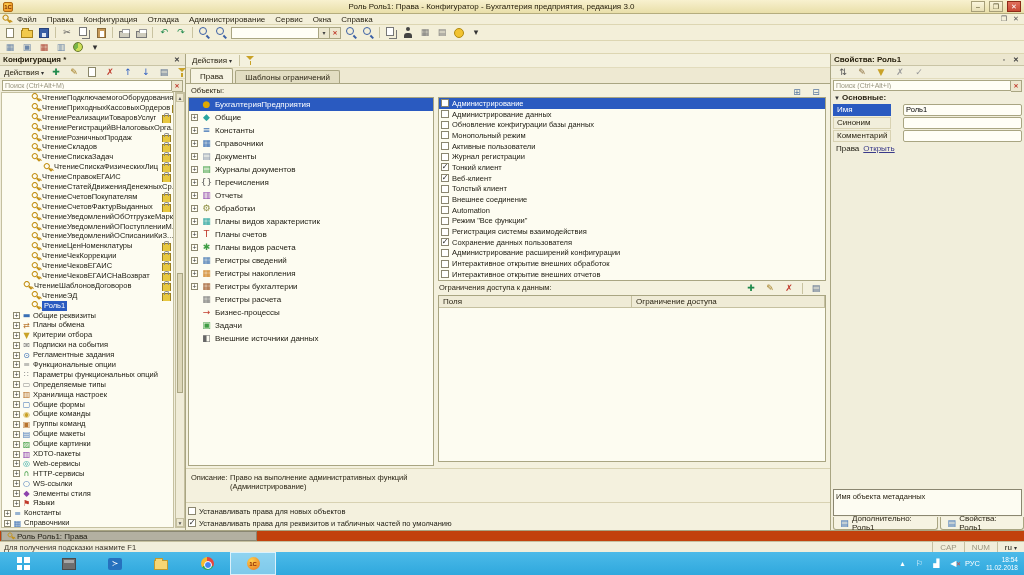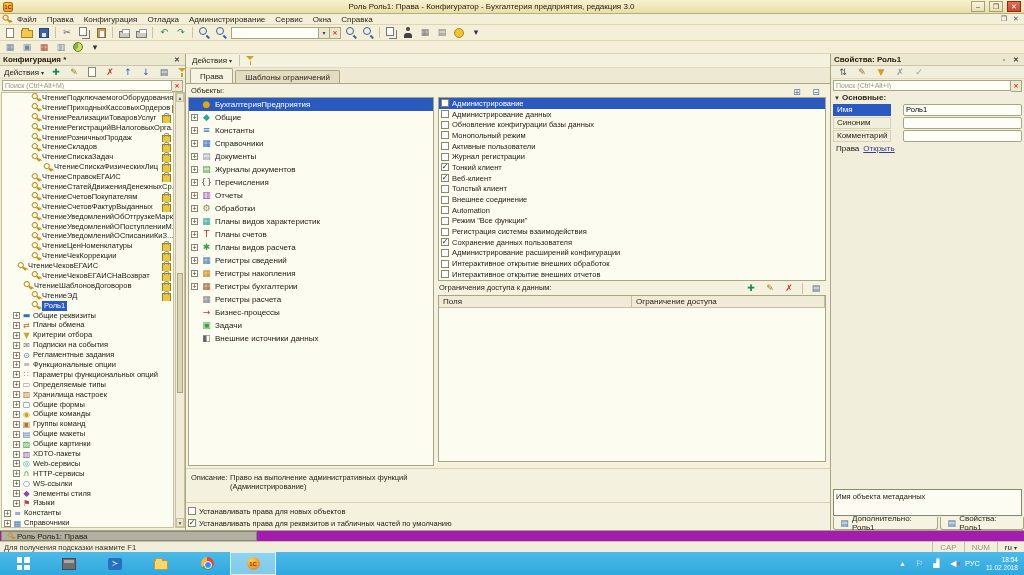--- a/index.html
+++ b/index.html
@@ -113,21 +113,21 @@
   .prow .plabel{width:58px;height:12px;display:flex;align-items:center;padding:0 3px;border:1px solid #d8d2b2;background:#f1eedb;color:#2a2414}
   .prow .plabel.sel{background:#2a5ac0;color:#fff;border-color:#2a5ac0}
   .prow input{flex:1;height:12px;border:1px solid #a9a582;border-radius:2px;background:#fffef6;font-size:7.5px;padding:0 2px;font-family:"Liberation Sans",sans-serif;min-width:0}
   .section-row{height:11px;display:flex;align-items:center;gap:2px;padding:0 3px;font-weight:bold;color:#2a2414}
   .link-row{height:12px;display:flex;align-items:center;gap:4px;padding:0 5px}
   .plink{color:#3a3a8a;text-decoration:underline}
   .hintbox{position:absolute;left:2px;right:2px;bottom:14px;height:27px;border:1px solid #8a8670;background:#fdfcf2;padding:2px;font-size:7.5px;color:#2a2414}
   .ptabs{position:absolute;left:0;right:0;bottom:0;height:13px;display:flex;gap:2px;padding-left:2px}
   .ptab{height:13px;padding:0 5px;border:1px solid #a9a582;border-top:none;background:#f6f3e2;display:flex;align-items:center;gap:2px;border-radius:0 0 3px 3px;color:#2a2414}
   
-  .wintab-bar{position:absolute;top:530px;left:0;right:0;height:11px;background:#a21caf;border-top:1px solid #a9a582;display:flex;align-items:center}
+  .wintab-bar{position:absolute;top:530px;left:0;right:0;height:11px;background:#c2410c;border-top:1px solid #a9a582;display:flex;align-items:center}
   .wintab{width:256px;height:10px;margin-left:1px;background:#b3b0a1;border:1px solid #8a8772;display:flex;align-items:center;gap:3px;padding:0 4px;color:#1c1a10}
   .wintab .ic{width:8px;height:8px;transform:rotate(-45deg) scale(.8)}
   .statusbar{position:absolute;top:541px;left:0;right:0;height:11px;background:#f1eedb;border-top:1px solid #c5c0a0;display:flex;align-items:center}
   .status-hint{padding:0 4px;color:#3a352a;font-size:7.5px;flex:1}
   .status-cell{border-left:1px solid #c5c0a0;padding:0 7px;height:100%;display:flex;align-items:center;gap:2px}
   .dim{color:#9a9680}
   
   .taskbar{position:absolute;top:552px;left:0;right:0;height:23px;background:linear-gradient(#4cbae9,#2fa8dd);display:flex;align-items:stretch}
   .task-btn{width:46px;display:flex;align-items:center;justify-content:center}
   .task-btn.active{background:rgba(255,255,255,.38);border:1px solid rgba(255,255,255,.7)}
@@ -413,21 +413,21 @@
             <span class="ic ic-key"></span>
             <span>ЧтениеЦенНоменклатуры</span>
             <span class="ic ic-lock"></span>
           </div>
           <div class="trow" style="padding-left: 20px;">
             <span class="tspacer"></span>
             <span class="ic ic-key"></span>
             <span>ЧтениеЧекКоррекции</span>
             <span class="ic ic-lock"></span>
           </div>
-          <div class="trow" style="padding-left: 6px;">
+          <div class="trow" style="padding-left: 20px;">
             <span class="tspacer"></span>
             <span class="ic ic-key"></span>
             <span>ЧтениеЧековЕГАИС</span>
             <span class="ic ic-lock"></span>
           </div>
           <div class="trow" style="padding-left: 20px;">
             <span class="tspacer"></span>
             <span class="ic ic-key"></span>
             <span>ЧтениеЧековЕГАИСНаВозврат</span>
             <span class="ic ic-lock"></span>

